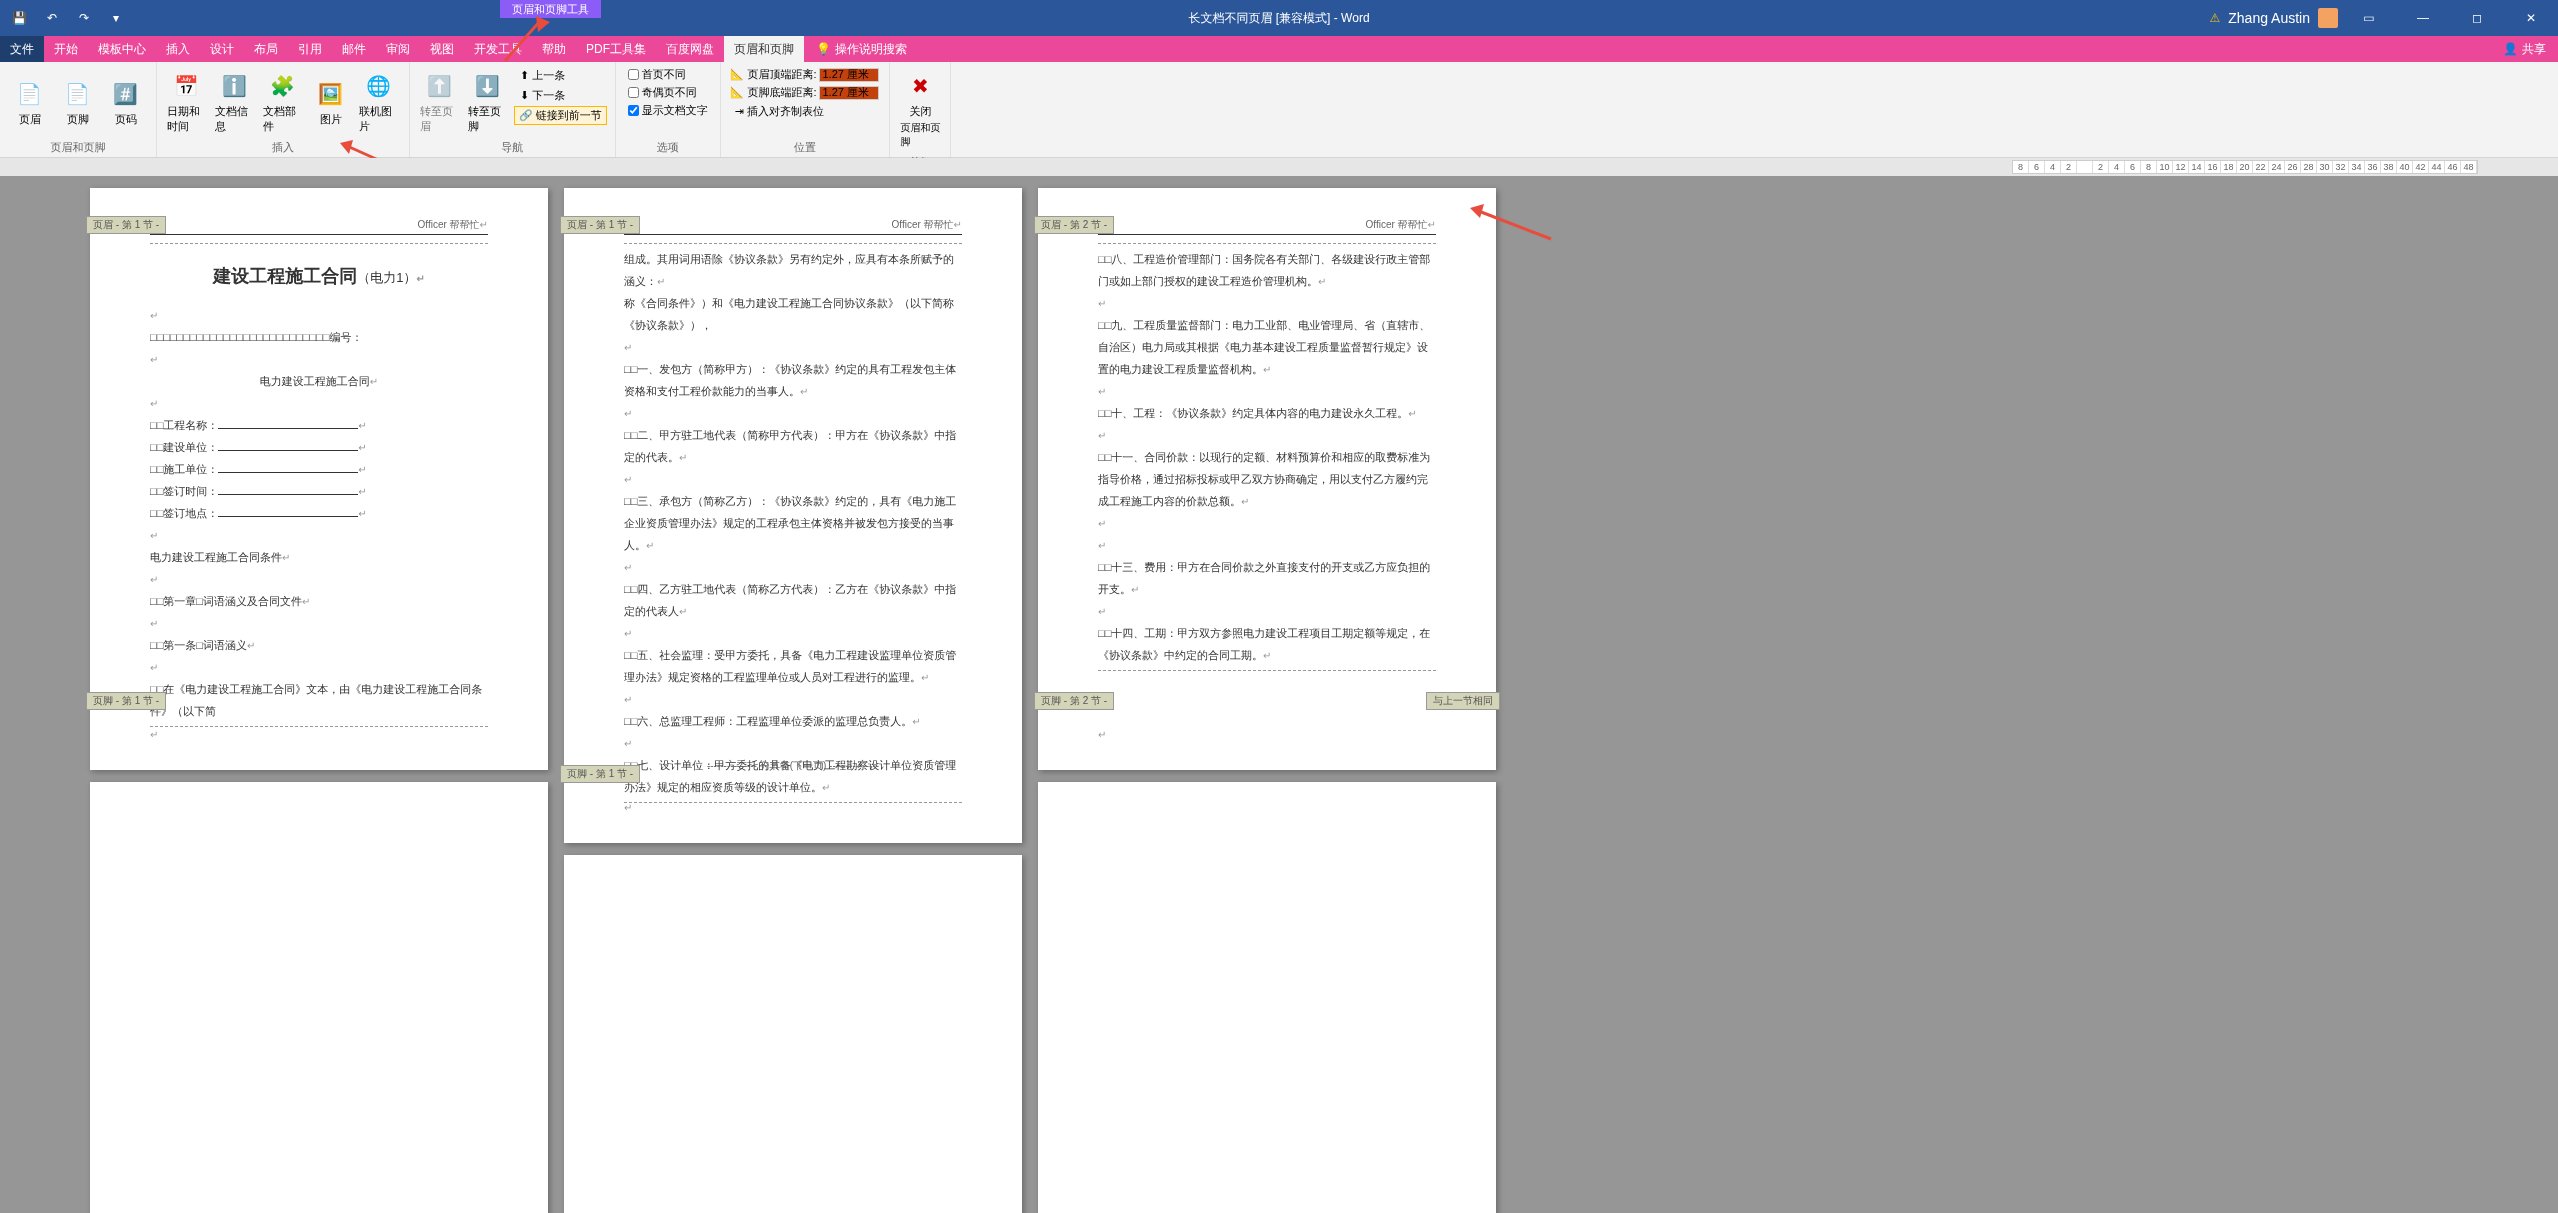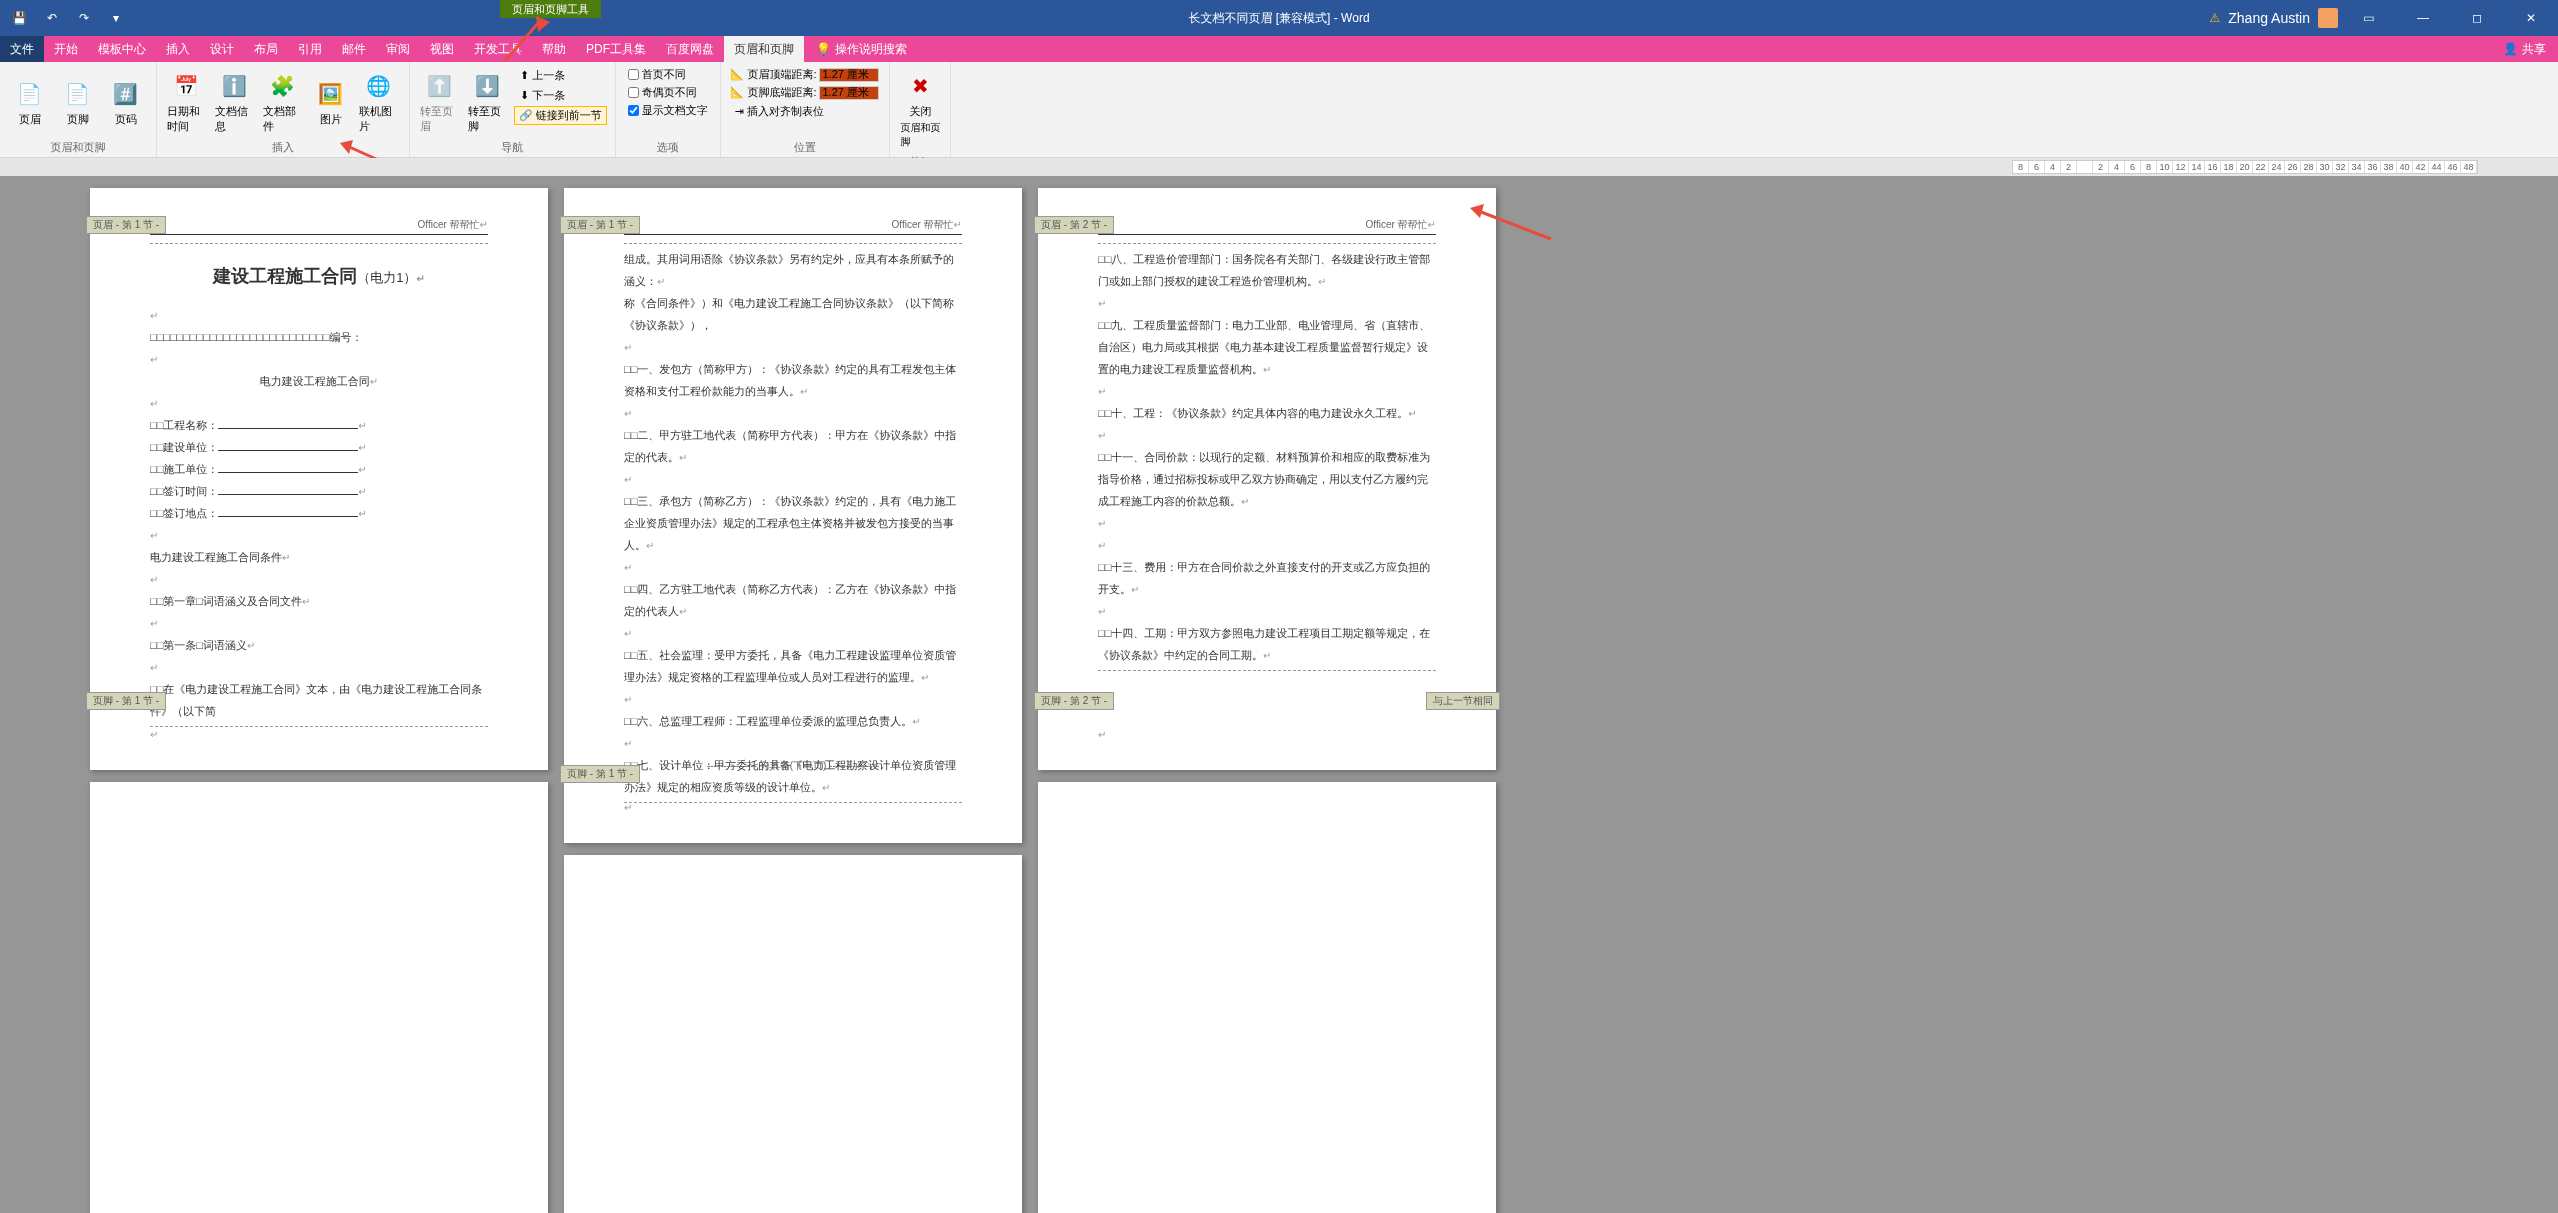--- a/index.html
+++ b/index.html
@@ -1,20 +1,20 @@
 <!DOCTYPE html>
 <html><head>
 <meta charset="utf-8">
 <style>
 *{margin:0;padding:0;box-sizing:border-box;font-family:"Microsoft YaHei","SimSun",sans-serif}
 body{background:#e6e6e6;overflow:hidden;width:2558px;height:1213px}
 .title-bar{background:#2b579a;height:36px;display:flex;align-items:center;color:#fff;font-size:12px;position:relative}
 .qat{display:flex;align-items:center;gap:8px;padding-left:8px}
 .qat-btn{width:24px;height:24px;display:flex;align-items:center;justify-content:center;cursor:pointer}
-.context-tab-area{position:absolute;left:500px;top:0;background:#4d7c0f;height:18px;padding:2px 12px;font-size:11px;color:#fff}
+.context-tab-area{position:absolute;left:500px;top:0;background:#8b5cf6;height:18px;padding:2px 12px;font-size:11px;color:#fff}
 .doc-title{position:absolute;left:50%;transform:translateX(-50%);font-size:12px}
 .title-right{position:absolute;right:0;display:flex;align-items:center;gap:8px;padding-right:4px}
 .warn-icon{color:#ffc107}
 .user-name{font-size:14px}
 .win-btn{width:46px;height:36px;display:flex;align-items:center;justify-content:center;cursor:pointer}
 .menu-bar{background:#ec4899;height:26px;display:flex;align-items:center;font-size:12px}
 .menu-item{padding:0 10px;color:#fff;height:26px;display:flex;align-items:center;cursor:pointer}
 .menu-item.active{background:#f3f3f3;color:#333}
 .menu-item.file-tab{background:#1e3e6e}
 .tell-me{display:flex;align-items:center;gap:4px;color:#fff;margin-left:12px}

